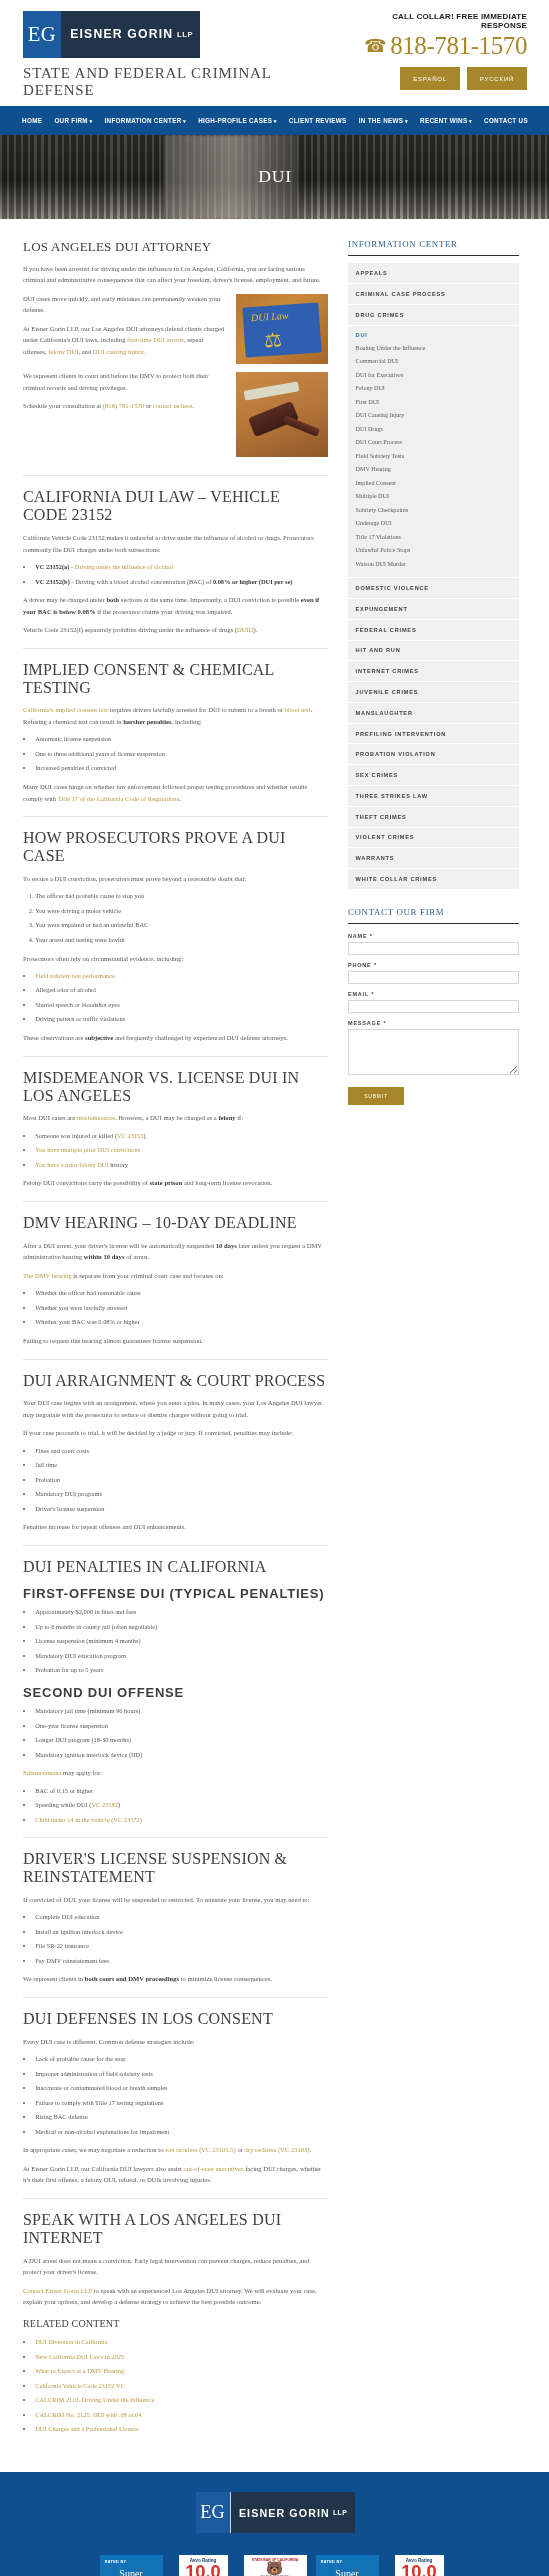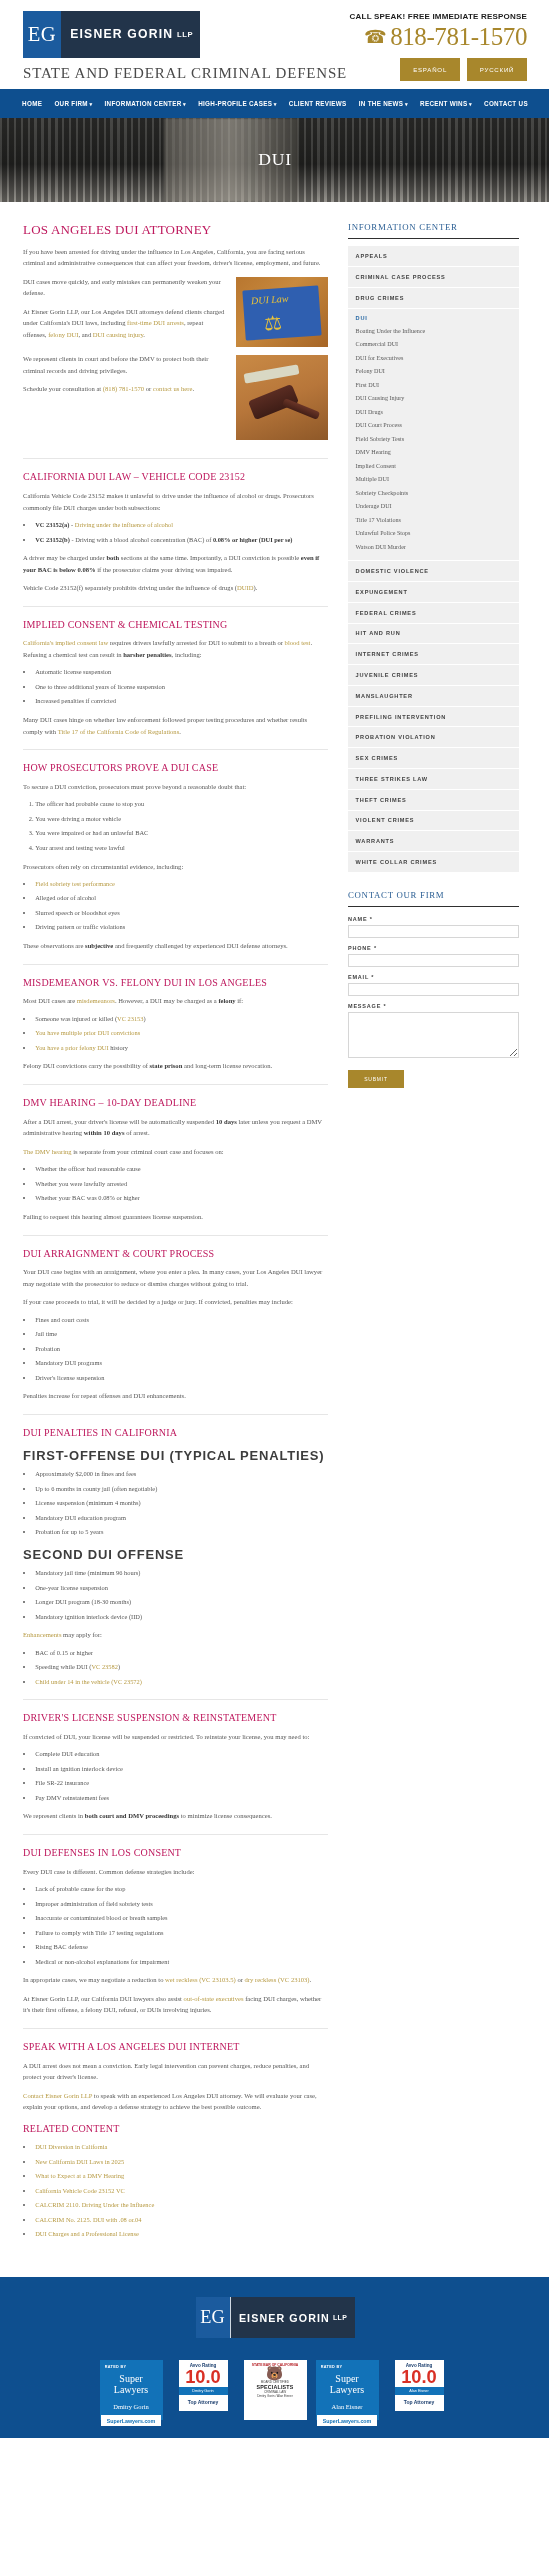--- a/index.html
+++ b/index.html
@@ -66,24 +66,24 @@
     position: relative; z-index: 3; color: #fff;
     font-family: "Liberation Serif", serif; font-size: 17.6px; letter-spacing: 0.8px;
   }
   
   .wrap { width: 550px; display: flex; padding: 20px 23px 30.5px 23px; gap: 20px; align-items: flex-start; }
   .main { width: 305px; }
   .side { width: 171px; }
   
   h1.sec, h2.sec {
     font-family: "Liberation Serif", serif; font-weight: normal;
-    color: #be185d; letter-spacing: 0.2px;
+    color: #404040; letter-spacing: 0.2px;
   }
   h1.sec { font-size: 13px; margin-bottom: 8.4px; }
-  h2.sec { font-size: 10px; margin-bottom: 7.6px; }
+  h2.sec { font-size: 16px; margin-bottom: 7.6px; }
   h3.sub { font-family: "Liberation Sans", sans-serif; font-size: 13px; font-weight: bold;
     letter-spacing: 0.8px; color: #3d3d3d; margin: 10px 0 6.1px 0; }
   p.body { font-size: 6.6px; line-height: 1.75; color: #575757; margin-bottom: 6.9px; }
   ul.body { margin: 0 0 7.6px 10.7px; }
   ul.body li { font-size: 6.4px; line-height: 1.55; color: #575757; margin-bottom: 4.6px; padding-left: 1.5px; }
   ol.body { margin: 0 0 7.6px 12.2px; }
   ol.body li { font-size: 6.4px; line-height: 1.55; color: #575757; margin-bottom: 4.6px; }
   a.lnk { color: #b79a43; text-decoration: none; cursor: pointer; }
   b, strong { color: #3a3a3a; font-weight: bold; }
   hr.sep { border: 0; border-top: 0.8px solid #e6e6e6; margin: 12.2px 0; }
@@ -169,21 +169,21 @@
     <div class="logo">
       <div class="logo-eg">EG</div>
       <div class="logo-name">
         <span>EISNER GORIN</span>
         <span class="llp">LLP</span>
       </div>
     </div>
     <div class="tagline">STATE AND FEDERAL CRIMINAL DEFENSE</div>
   </div>
   <div class="contact-block">
-    <div class="call-today">CALL SPEAK! FREE IMMEDIATE RESPONSE</div>
+    <div class="call-today">CALL COLLAR! FREE IMMEDIATE RESPONSE</div>
     <div class="phone-row">
       <span class="phone-icon">☎</span>
       <span class="phone-num">818-781-1570</span>
     </div>
     <div class="lang-btns">
       <button class="lang-btn">ESPAÑOL</button>
       <button class="lang-btn">РУССКИЙ</button>
     </div>
   </div>
 </div>
@@ -269,21 +269,21 @@
           <li><a class="lnk">Field sobriety test performance</a></li>
           <li><span>Alleged odor of alcohol</span></li>
           <li><span>Slurred speech or bloodshot eyes</span></li>
           <li><span>Driving pattern or traffic violations</span></li>
         </ul>
       <p class="body"><span>These observations are </span><b>subjective</b><span> and frequently challenged by experienced DUI defense attorneys.</span></p>
     </section>
     <hr class="sep">
 
     <section>
-      <h2 class="sec">MISDEMEANOR VS. FELONY DUI IN LOS ANGELES</h2>
+      <h2 class="sec">MISDEMEANOR VS. LICENSE DUI IN LOS ANGELES</h2>
       <p class="body"><span>Most DUI cases are </span><a class="lnk">misdemeanors</a><span>. However, a DUI may be charged as a </span><b>felony</b><span> if:</span></p>
       <ul class="body" id="s5list">
           <li><span>Someone was injured or killed (</span><a class="lnk">VC 23153</a><span>)</span></li>
           <li><a class="lnk">You have multiple prior DUI convictions</a></li>
           <li><a class="lnk">You have a prior felony DUI</a><span> history</span></li>
         </ul>
       <p class="body"><span>Felony DUI convictions carry the possibility of </span><b>state prison</b><span> and long-term license revocation.</span></p>
     </section>
     <hr class="sep">
 

